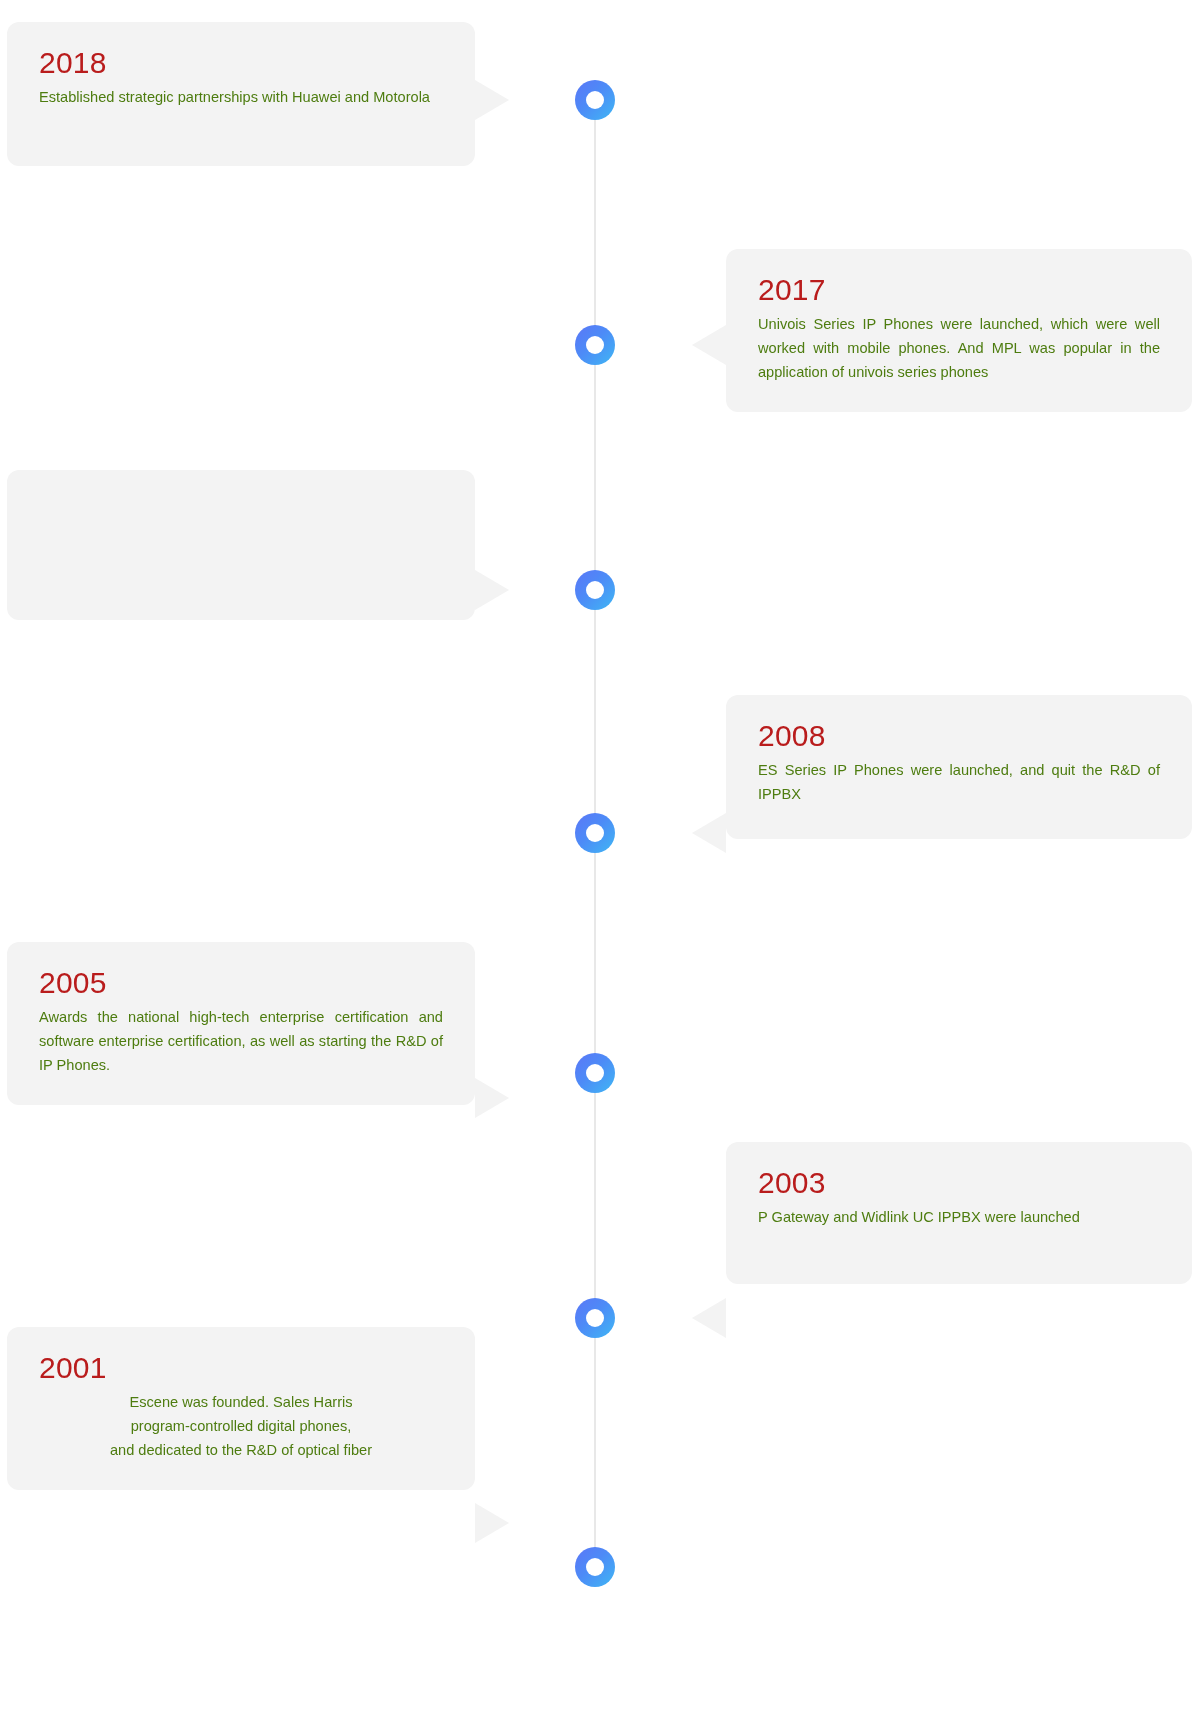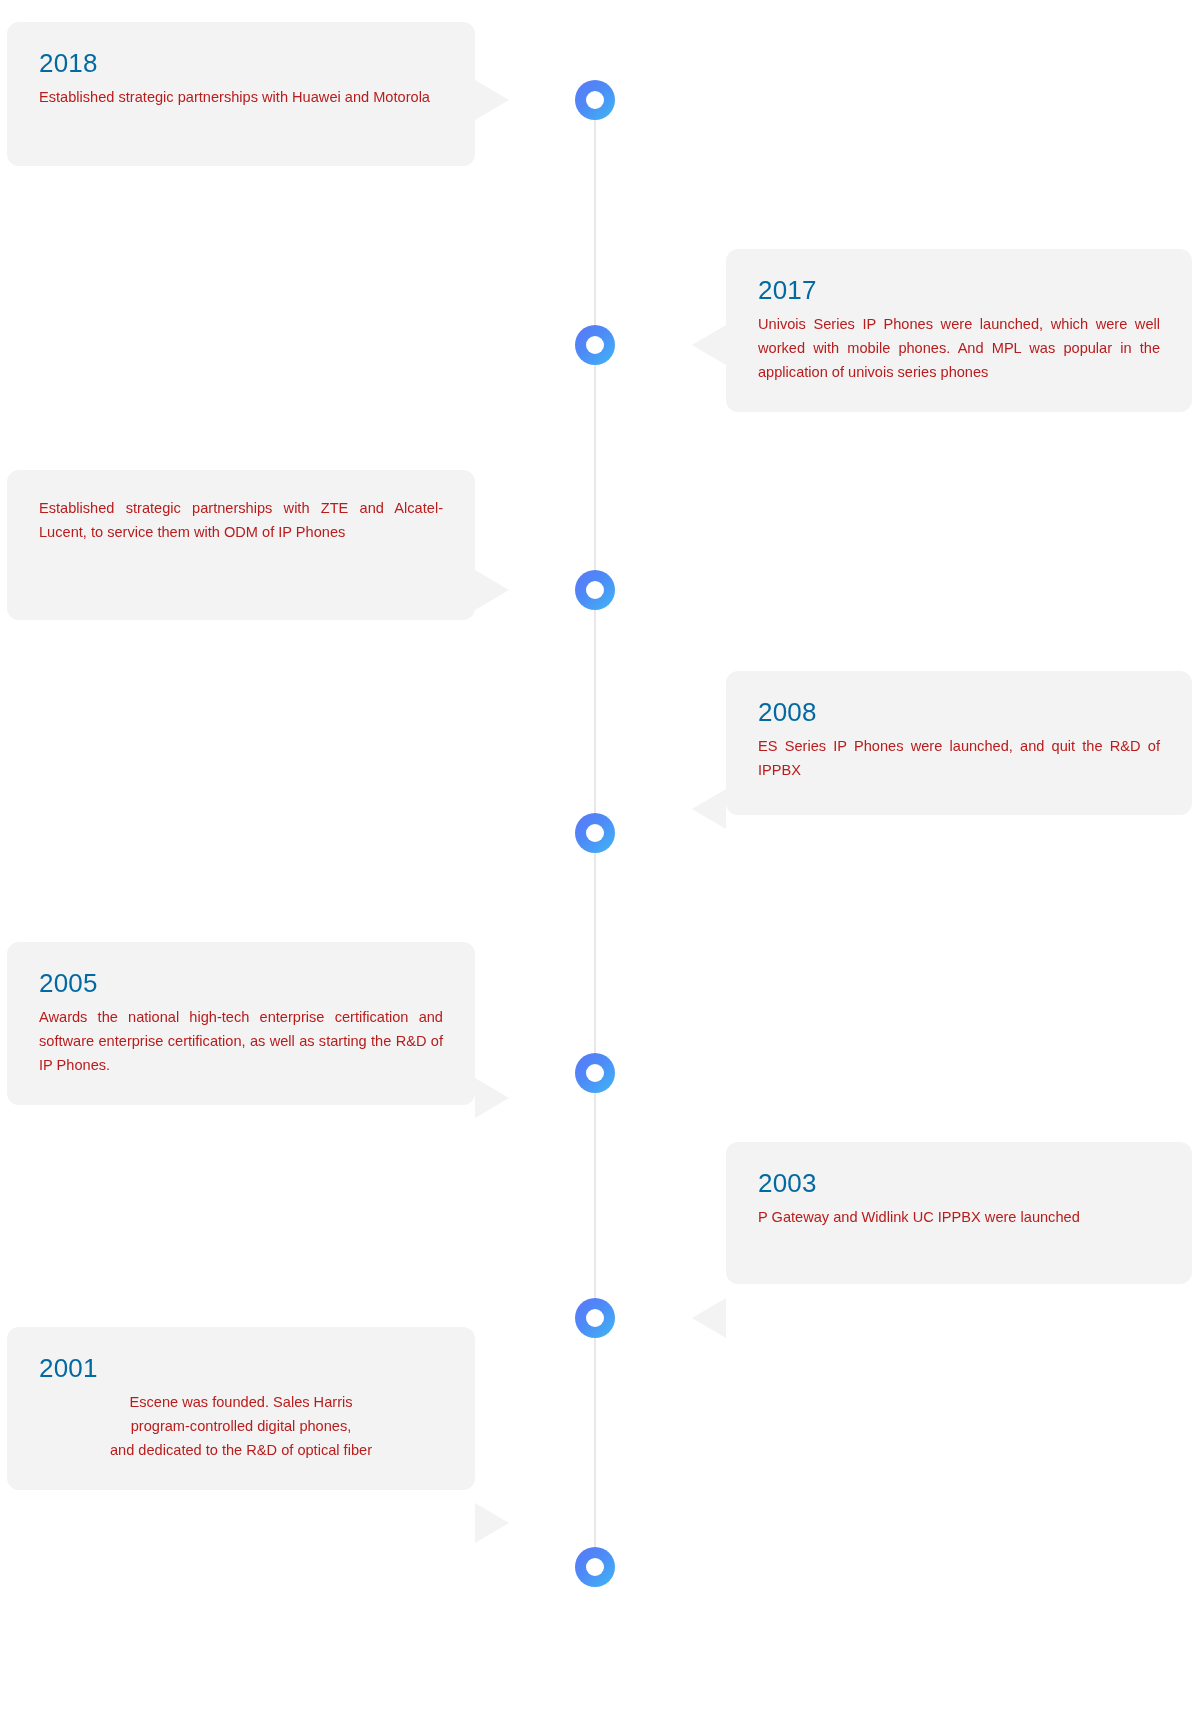--- a/index.html
+++ b/index.html
@@ -76,31 +76,31 @@
   .card.left .nub {
     right: -34px;
     border-left: 34px solid #f3f3f3;
   }
   .card.right .nub {
     left: -34px;
     border-right: 34px solid #f3f3f3;
   }
 
   .card-year {
-    font-size: 26px;
+    font-size: 30px;
     line-height: 30px;
-    color: #0369a1;
+    color: #b91c1c;
     font-weight: 400;
     letter-spacing: 0.2px;
     margin: 0 0 7px 0;
   }
   .card-body {
     font-size: 14.6px;
     line-height: 24px;
-    color: #b91c1c;
+    color: #4d7c0f;
     margin: 0;
     text-align: justify;
     text-justify: inter-word;
     white-space: pre-line;
   }
   .card-body.ragged {
     text-align: center;
   }
 </style>
 </head>
@@ -119,26 +119,25 @@
     <div class="card right" style="top: 249px; min-height: 142px;">
       <span class="nub" style="top: 76px;"></span>
       <div class="card-year">2017</div>
       <div class="card-body">Univois Series IP Phones were launched, which were well worked with mobile phones. And MPL was popular in the application of univois series phones</div>
     </div>
     <div class="marker" style="top: 345px;">
       <div class="marker-core"></div>
     </div>
     <div class="card left" style="top: 470px; min-height: 150px;">
       <span class="nub" style="top: 100px;"></span>
-      <div class="card-body">Established strategic partnerships with ZTE and Alcatel-Lucent, to service them with ODM of IP Phones</div>
     </div>
     <div class="marker" style="top: 590px;">
       <div class="marker-core"></div>
     </div>
-    <div class="card right" style="top: 671px; min-height: 144px;">
+    <div class="card right" style="top: 695px; min-height: 144px;">
       <span class="nub" style="top: 118px;"></span>
       <div class="card-year">2008</div>
       <div class="card-body">ES Series IP Phones were launched, and quit the R&amp;D of IPPBX</div>
     </div>
     <div class="marker" style="top: 833px;">
       <div class="marker-core"></div>
     </div>
     <div class="card left" style="top: 942px; min-height: 144px;">
       <span class="nub" style="top: 136px;"></span>
       <div class="card-year">2005</div>

